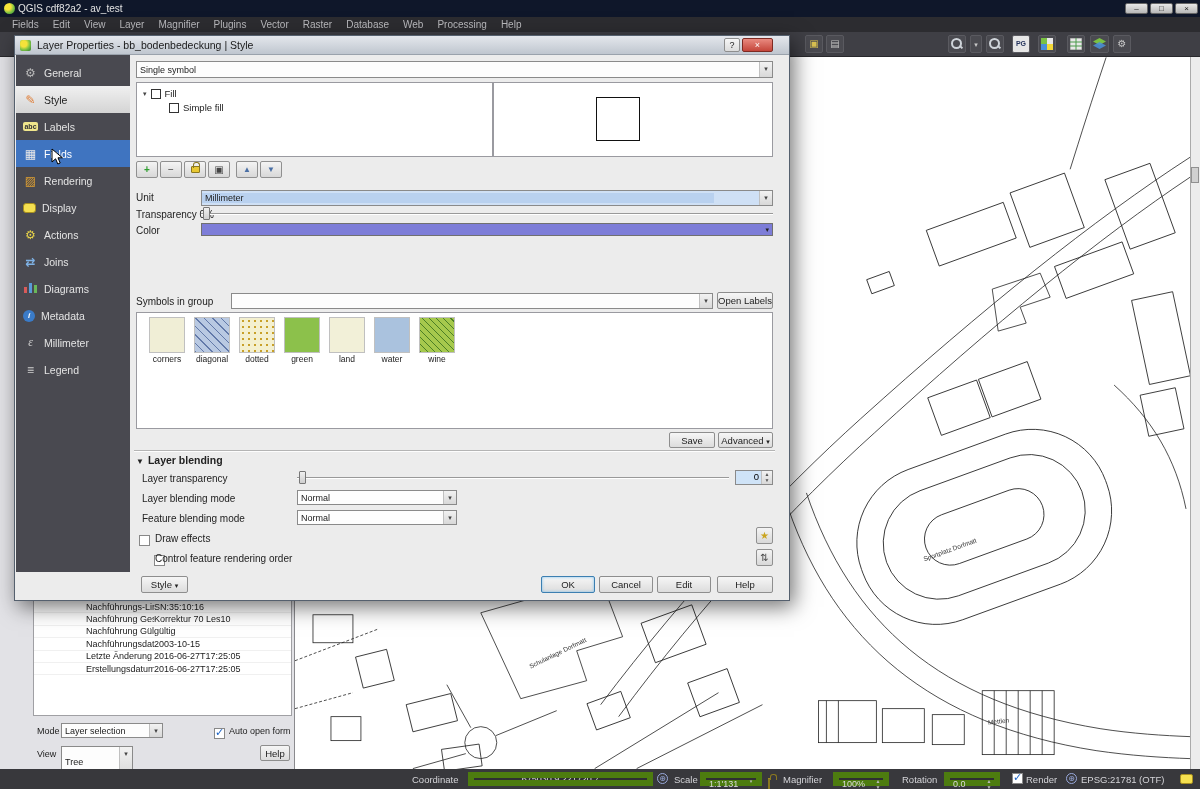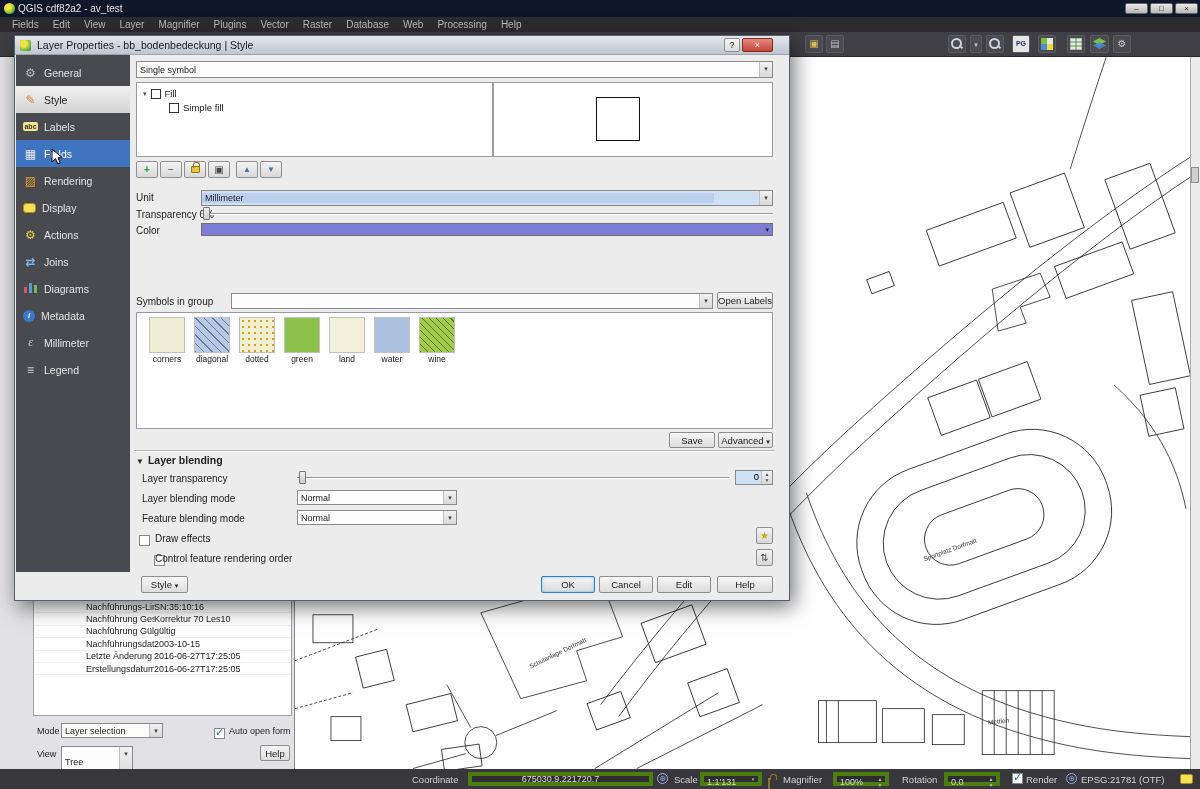--- a/index.html
+++ b/index.html
@@ -48,21 +48,21 @@
   .combo .combo-caret { width:13px; text-align:center; font-size:7px; color:#444; border-left:1px solid #c0c0c0;
                         background:linear-gradient(#f2f2f2,#d8d8d8); align-self:stretch; line-height:13px; }
   .btn { background:linear-gradient(#f6f6f6,#dcdcdc); border:1px solid #8e8e8e; border-radius:2px; font-size:9.5px;
          color:#222; text-align:center; font-family:inherit; }
   .cb { width:11px; height:11px; background:#fff; border:1px solid #888; display:inline-block; position:relative; }
   .cb.checked::after { content:"✓"; position:absolute; left:0; top:-3px; color:#1a62c5; font-size:11px; font-weight:bold; }
 
   
   .statusbar { left:0; top:769px; width:1200px; height:20px; background:#38383c; color:#d4d4d8; font-size:9.5px; }
   .sb-lbl { top:5px; }
-  .sb-field { background:#2e2e32; border:4px solid #4d7c0f; color:#dcdcdc; font-size:9px; height:14px; top:3px; }
+  .sb-field { background:#2e2e32; border:6px solid #4d7c0f; color:#dcdcdc; font-size:9px; height:14px; top:3px; }
   .coord-input { text-align:center; font-family:inherit; }
   .spin-dark { display:flex; }
   .spin-dark .v { flex:1; padding:0 3px; line-height:12px; }
   .spin-dark .ar { width:10px; display:flex; flex-direction:column; font-size:5px; line-height:6px; text-align:center; color:#bbb; }
   .lock-mini { width:9px; height:7px; background:#e8c832; border:1px solid #8a7820; position:relative; border-radius:1px; }
   .lock-mini::before { content:""; position:absolute; left:1px; top:-5px; width:5px; height:5px; border:1.5px solid #8a7820;
                        border-bottom:none; border-radius:3px 3px 0 0; }
   .bubble { width:13px; height:10px; background:#f5e050; border:1px solid #a89020; border-radius:2px; }
   .globe { width:11px; height:11px; border-radius:50%; border:1px solid #9ad; color:#9ad; font-size:8px; line-height:10px; text-align:center; }
 

